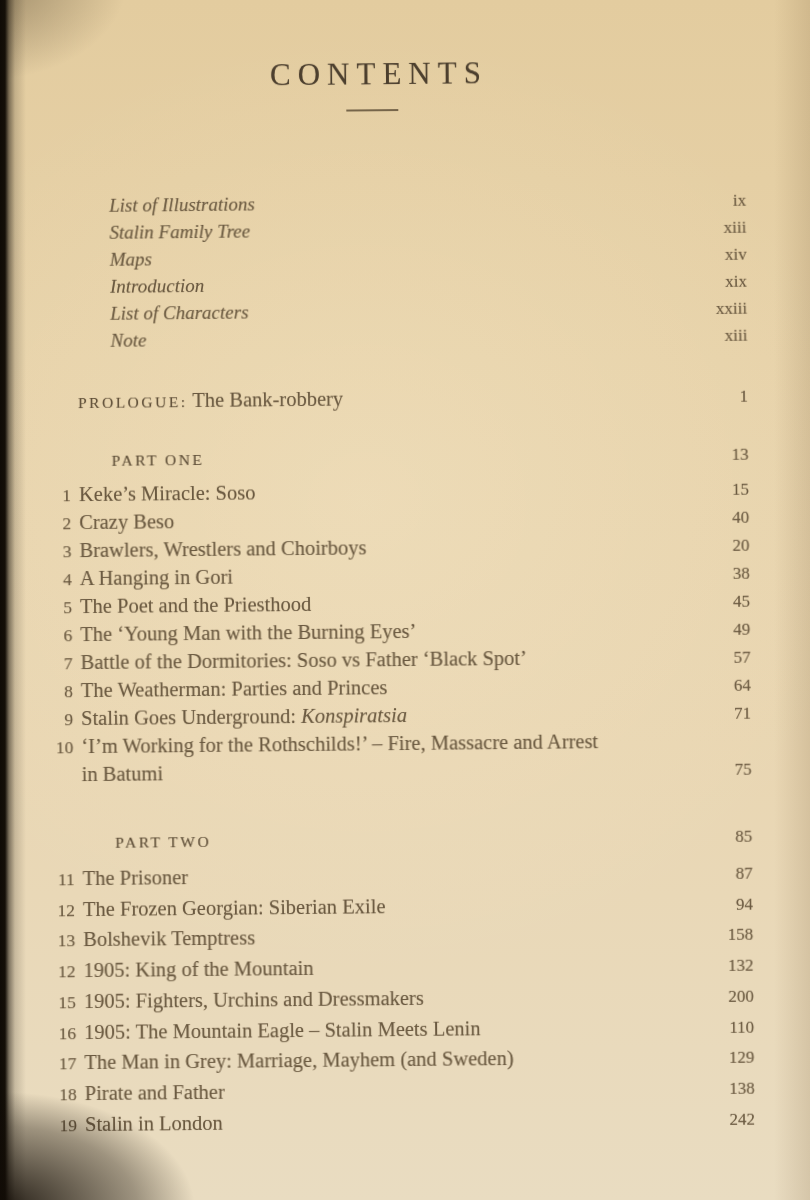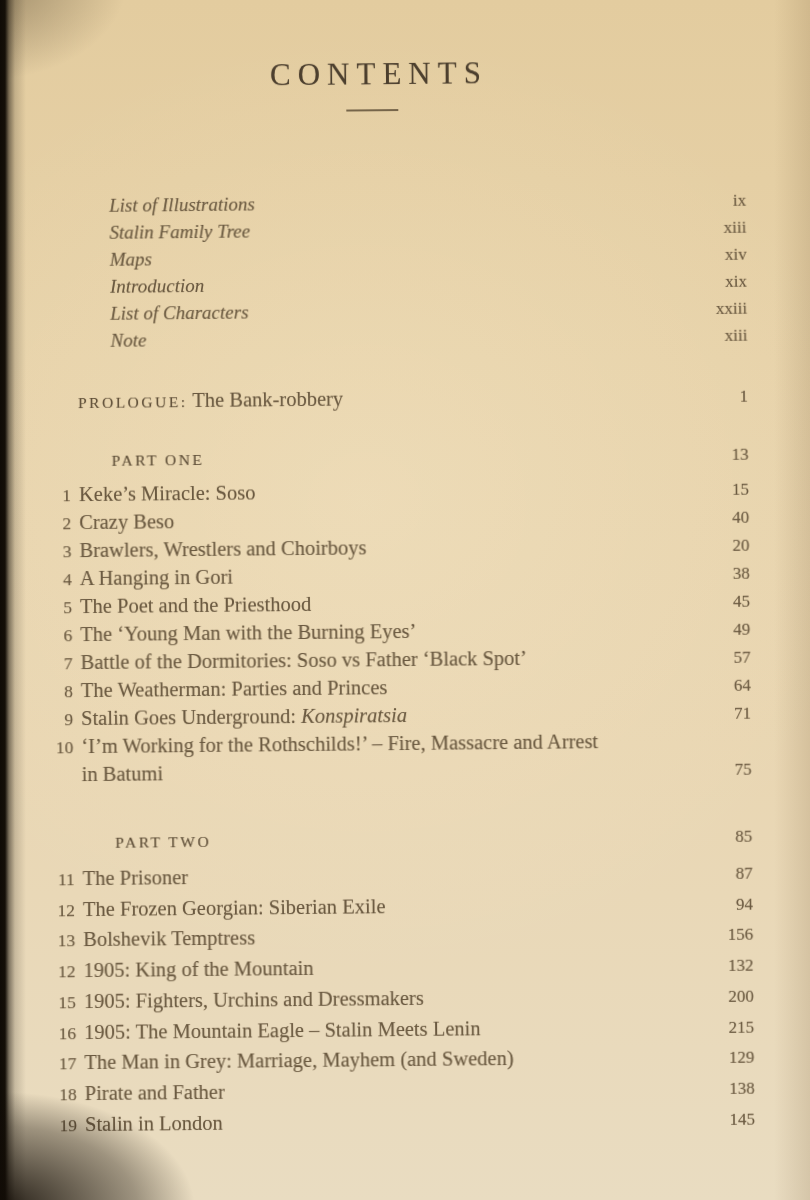--- a/index.html
+++ b/index.html
@@ -227,51 +227,51 @@
         <span class="pg">87</span>
       </div>
       <div class="row">
         <span class="num">12</span>
         <span class="txt">The Frozen Georgian: Siberian Exile</span>
         <span class="pg">94</span>
       </div>
       <div class="row">
         <span class="num">13</span>
         <span class="txt">Bolshevik Temptress</span>
-        <span class="pg">156</span>
+        <span class="pg">158</span>
       </div>
       <div class="row">
         <span class="num">12</span>
         <span class="txt">1905: King of the Mountain</span>
         <span class="pg">132</span>
       </div>
       <div class="row">
         <span class="num">15</span>
         <span class="txt">1905: Fighters, Urchins and Dressmakers</span>
         <span class="pg">200</span>
       </div>
       <div class="row">
         <span class="num">16</span>
         <span class="txt">1905: The Mountain Eagle – Stalin Meets Lenin</span>
-        <span class="pg">215</span>
+        <span class="pg">110</span>
       </div>
       <div class="row">
         <span class="num">17</span>
         <span class="txt">The Man in Grey: Marriage, Mayhem (and Sweden)</span>
         <span class="pg">129</span>
       </div>
       <div class="row">
         <span class="num">18</span>
         <span class="txt">Pirate and Father</span>
         <span class="pg">138</span>
       </div>
       <div class="row">
         <span class="num">19</span>
         <span class="txt">Stalin in London</span>
-        <span class="pg">145</span>
+        <span class="pg">242</span>
       </div>
     </div>
 
   </div>
 
   <div class="shadow-right"></div>
   <div class="shadow-top-left"></div>
   <div class="shadow-left"></div>
   <div class="shadow-bottom-left"></div>
 </div>

